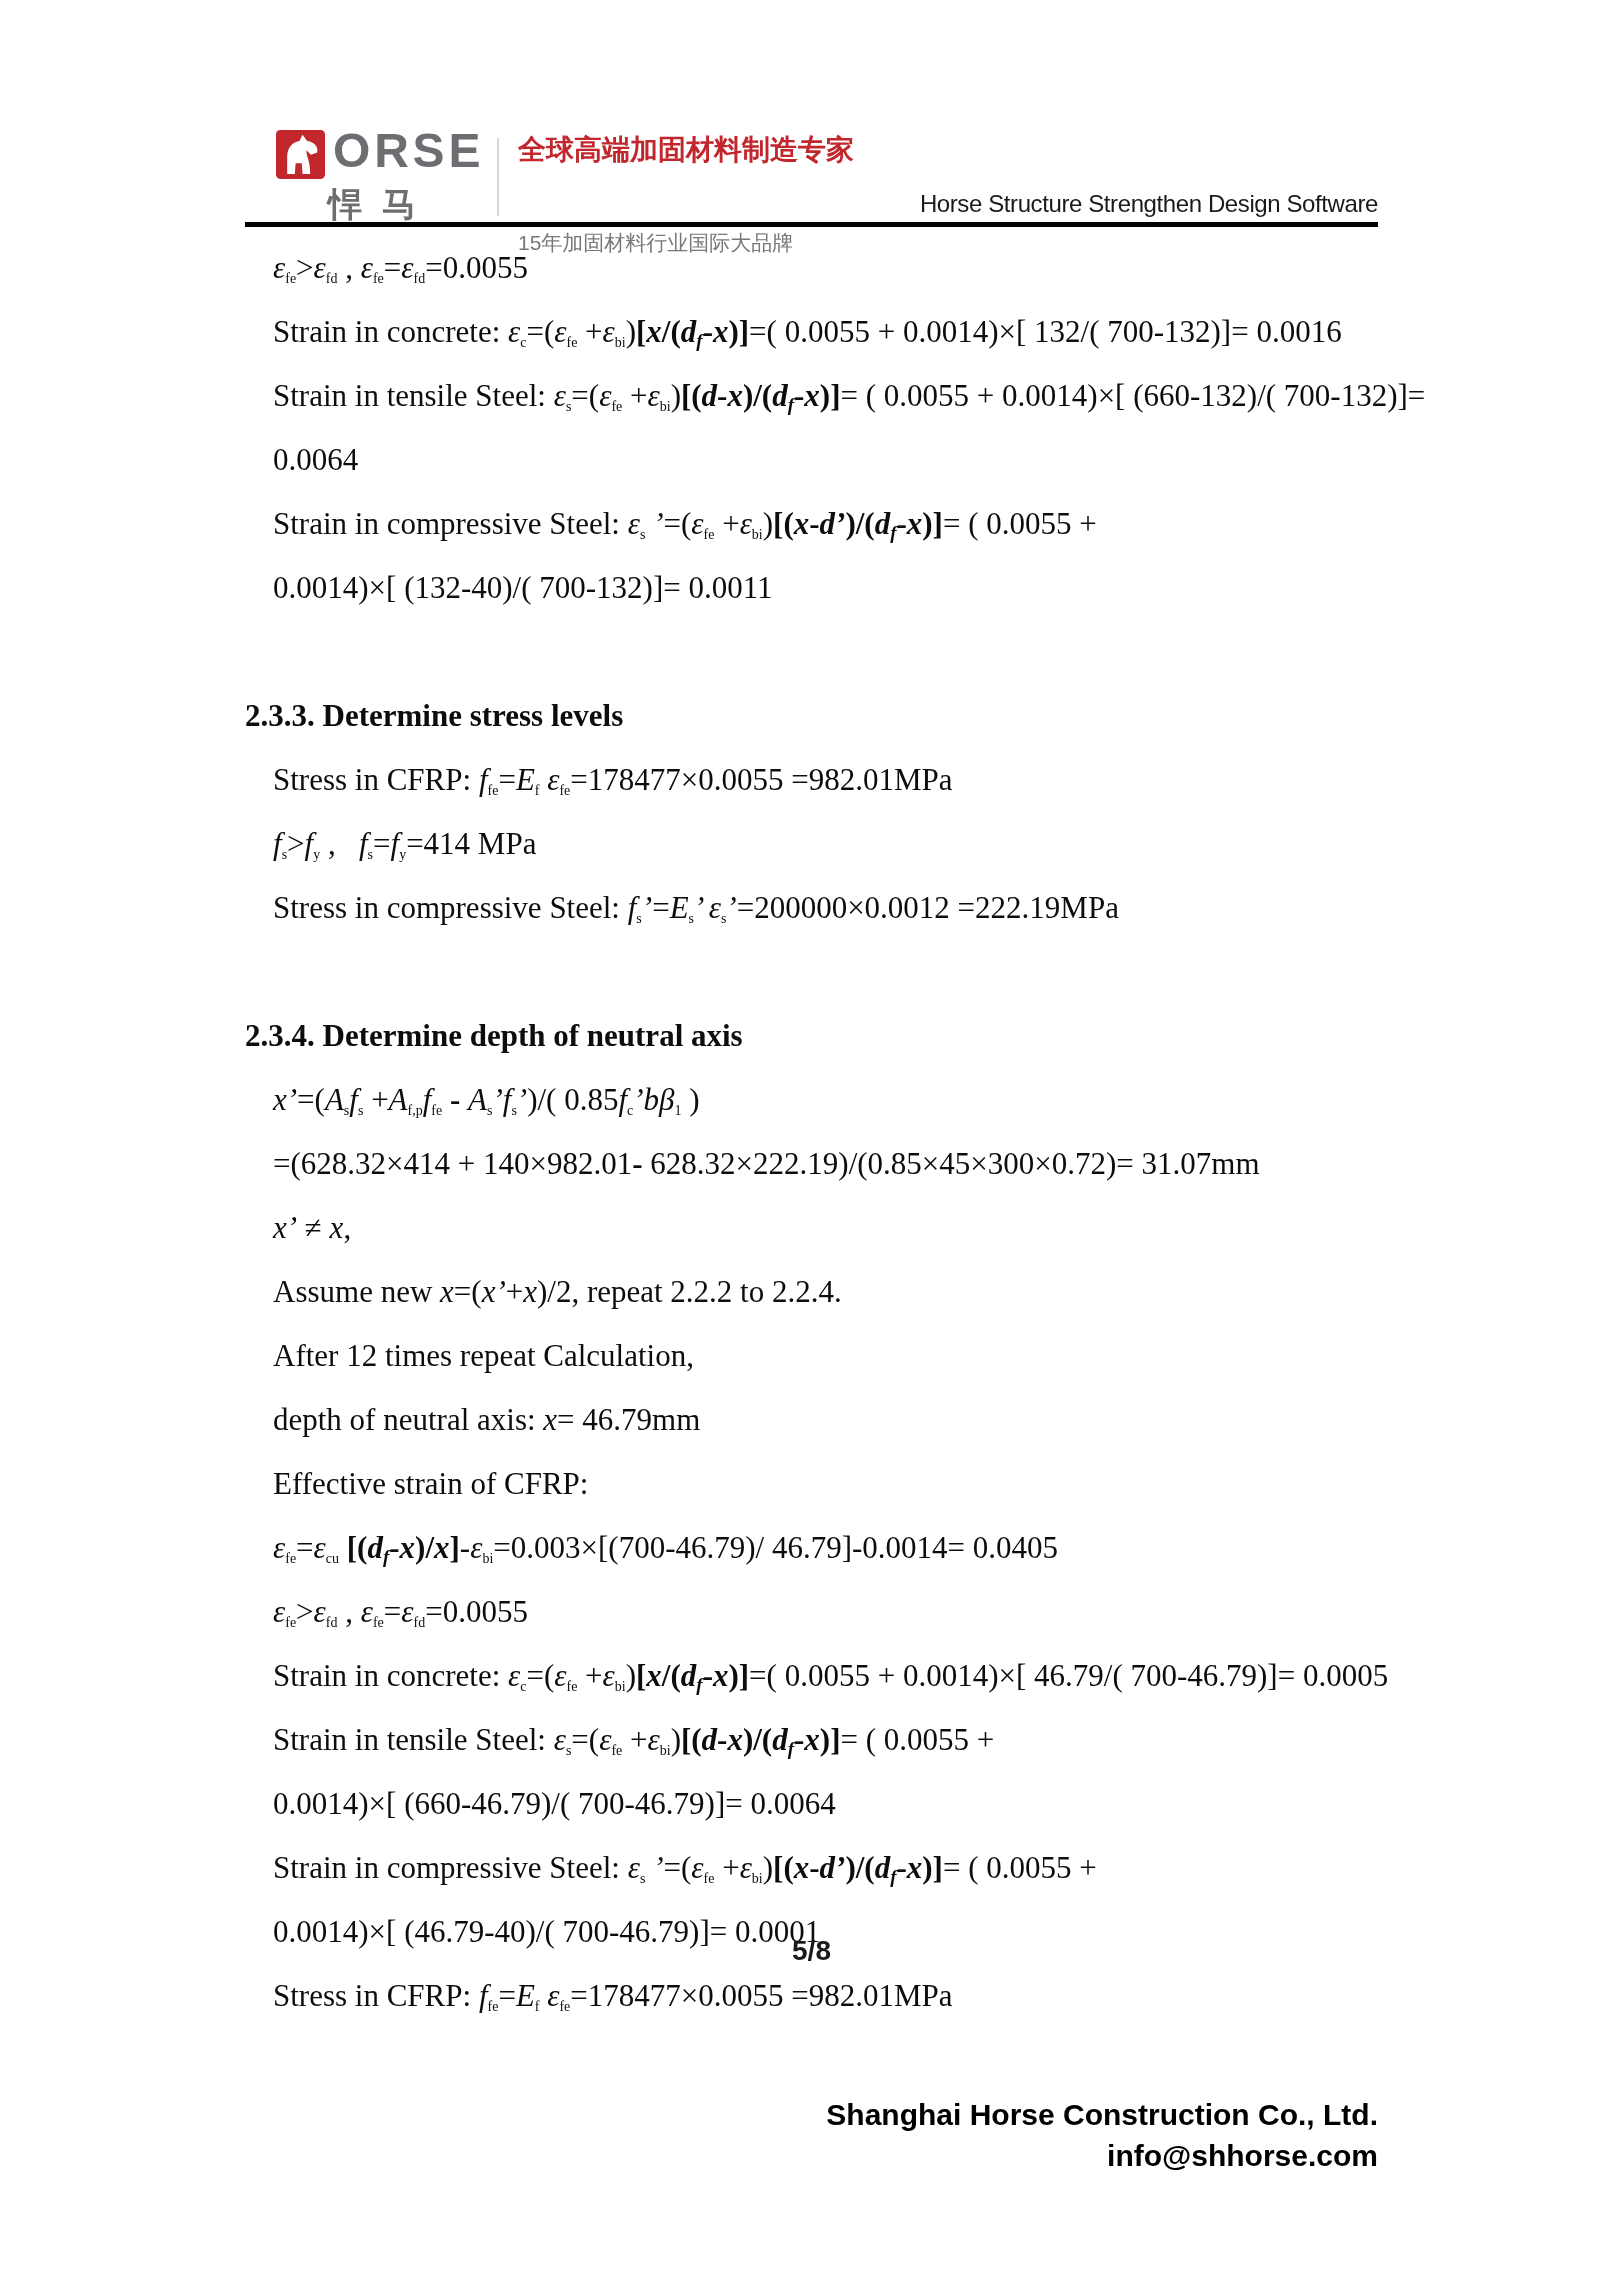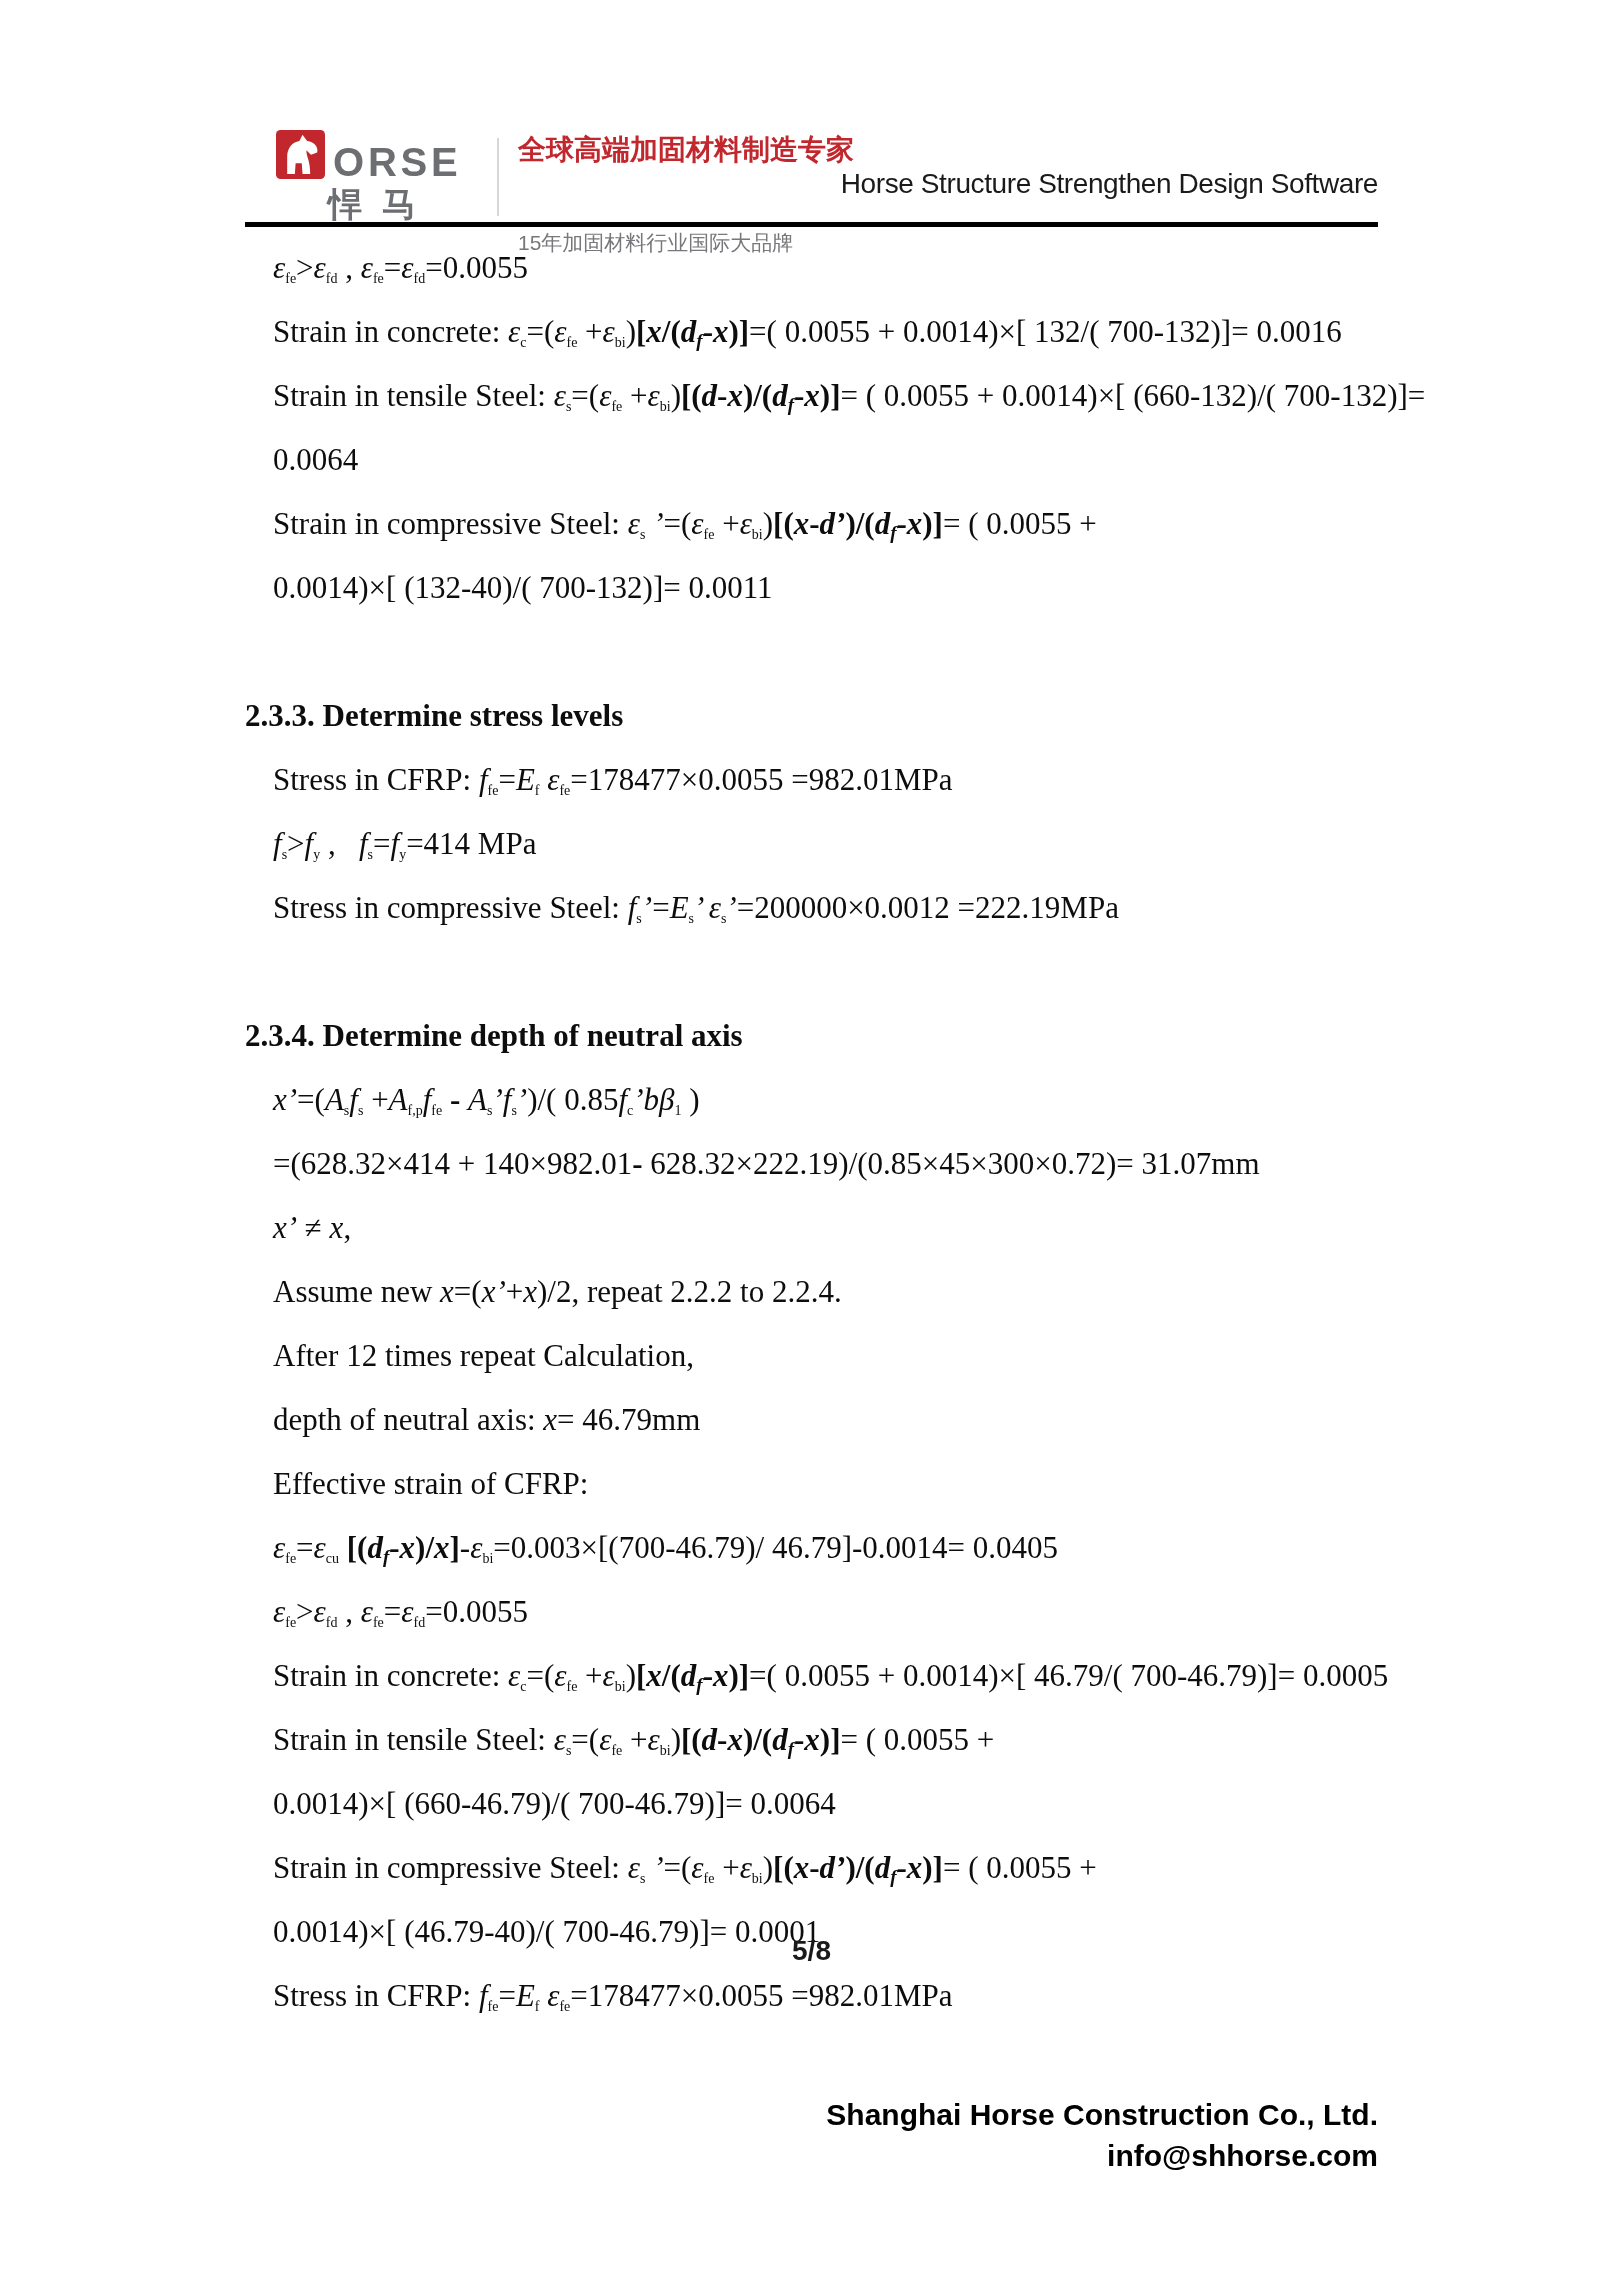--- a/index.html
+++ b/index.html
@@ -14,22 +14,22 @@
   }
   
   .logo-badge{
     position:absolute;left:276px;top:130px;
     width:49px;height:49px;background:#c1272d;border-radius:4.6px;
   }
   .logo-badge svg{position:absolute;left:4.6px;top:3.8px;}
   .logo-word{
     position:absolute;left:333px;top:123px;
     font-family:"Liberation Sans","DejaVu Sans",sans-serif;
-    font-weight:900;font-size:40px;line-height:55px;
-    color:#6d6e71;letter-spacing:3.8px;margin-top:12px;
+    font-weight:900;font-size:48px;line-height:55px;
+    color:#6d6e71;letter-spacing:3.8px;
   }
   .logo-cn{
     position:absolute;left:328px;top:184px;
     font-family:"Liberation Sans","DejaVu Sans",sans-serif;
     font-weight:900;font-size:34px;line-height:40px;
     color:#6d6e71;letter-spacing:20px;
   }
   .header-divider{
     position:absolute;left:497px;top:138px;
     width:1.5px;height:78px;background:#d7d7d7;
@@ -38,23 +38,23 @@
     position:absolute;left:518px;top:132px;
     font-family:"Liberation Sans","DejaVu Sans",sans-serif;
     font-weight:bold;font-size:28px;line-height:35px;color:#c1272d;
   }
   .tagline-sub{
     position:absolute;left:518px;top:184px;
     font-family:"Liberation Sans","DejaVu Sans",sans-serif;
     font-weight:normal;font-size:21px;line-height:29px;color:#77787b;margin-top:44px;
   }
   .doc-title{
-    position:absolute;right:245px;top:166px;
+    position:absolute;right:245px;top:186px;
     font-family:"Liberation Sans","DejaVu Sans",sans-serif;
-    font-size:28px;line-height:35px;letter-spacing:-0.4px;color:#1a1a1a;
+    font-size:24px;line-height:35px;letter-spacing:-0.4px;color:#1a1a1a;
     white-space:pre;
   }
   .header-rule{
     position:absolute;left:245px;top:222px;
     width:1133px;height:4.6px;background:#000;
   }
   
   .content{
     position:absolute;left:245px;top:236px;width:1196px;
   }

